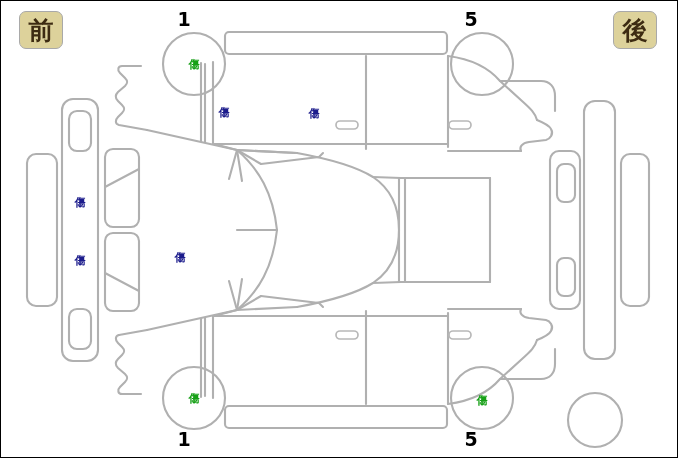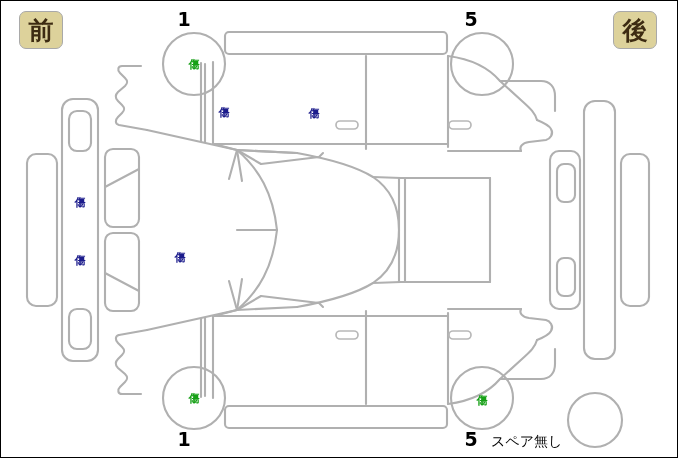--- a/index.html
+++ b/index.html
@@ -258,21 +258,20 @@
   <div class="dir-badge" id="badge-rear">後</div>
 
   <div class="wheel-num" id="num-fl">1</div>
 
   <div class="wheel-num" id="num-rl">5</div>
 
   <div class="wheel-num" id="num-bl">1</div>
 
   <div class="wheel-num" id="num-br">5</div>
 
-  <div id="spare-note">スペア無し</div>
 
   <div id="marks-layer">
       <div class="mark mark-green" style="left: 193px; top: 63px;">傷</div>
       <div class="mark mark-green" style="left: 193px; top: 397px;">傷</div>
       <div class="mark mark-green" style="left: 481px; top: 399px;">傷</div>
       <div class="mark mark-blue" style="left: 223px; top: 111px;">傷</div>
       <div class="mark mark-blue" style="left: 313px; top: 112px;">傷</div>
       <div class="mark mark-blue" style="left: 79px; top: 201px;">傷</div>
       <div class="mark mark-blue" style="left: 79px; top: 259px;">傷</div>
       <div class="mark mark-blue" style="left: 179px; top: 256px;">傷</div>

